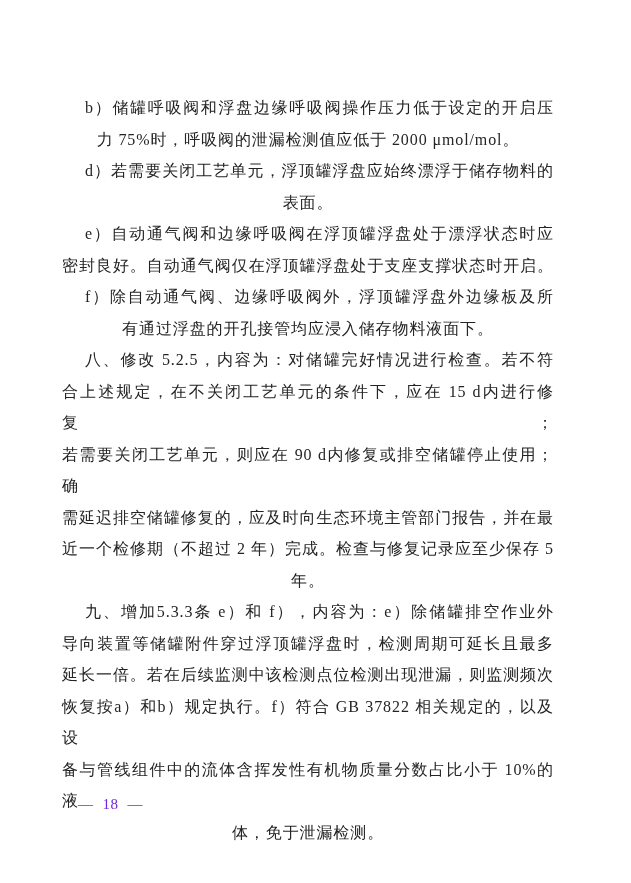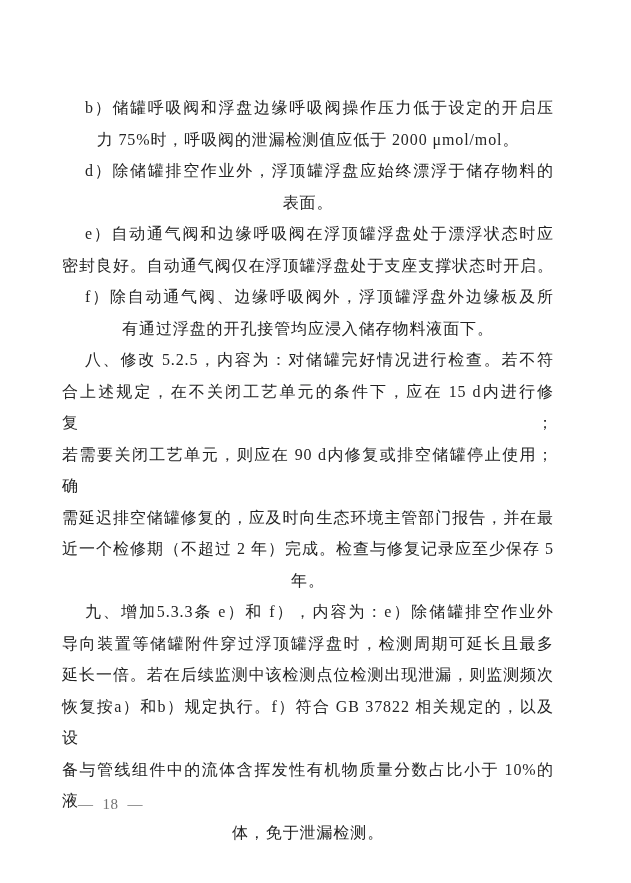--- a/index.html
+++ b/index.html
@@ -34,39 +34,39 @@
   }
   
   .ind { text-indent: 23px; }
   .footer {
     position: absolute;
     left: 78px;
     top: 796px;
     font-size: 15px;
     line-height: 16px;
     letter-spacing: 0.5px;
-    color: #737373;
+    color: #6d28d9;
     white-space: nowrap;
   }
   .footer .num { margin: 0 9px; }
 </style>
 </head>
 <body>
 
 <div class="page">
   <div class="content">
 
     <div class="para">
       <div class="ln jl ind">b）储罐呼吸阀和浮盘边缘呼吸阀操作压力低于设定的开启压</div>
       <div class="ln">力 75%时，呼吸阀的泄漏检测值应低于 2000 μmol/mol。</div>
     </div>
 
 
     <div class="para">
-      <div class="ln jl ind">d）除储罐排空作业外，浮顶罐浮盘应始终漂浮于储存物料的</div>
+      <div class="ln jl ind">d）若需要关闭工艺单元，浮顶罐浮盘应始终漂浮于储存物料的</div>
       <div class="ln">表面。</div>
     </div>
 
     <div class="para">
       <div class="ln jl ind">e）自动通气阀和边缘呼吸阀在浮顶罐浮盘处于漂浮状态时应</div>
       <div class="ln jl">密封良好。自动通气阀仅在浮顶罐浮盘处于支座支撑状态时开启。</div>
     </div>
 
     <div class="para">
       <div class="ln jl ind">f）除自动通气阀、边缘呼吸阀外，浮顶罐浮盘外边缘板及所</div>

